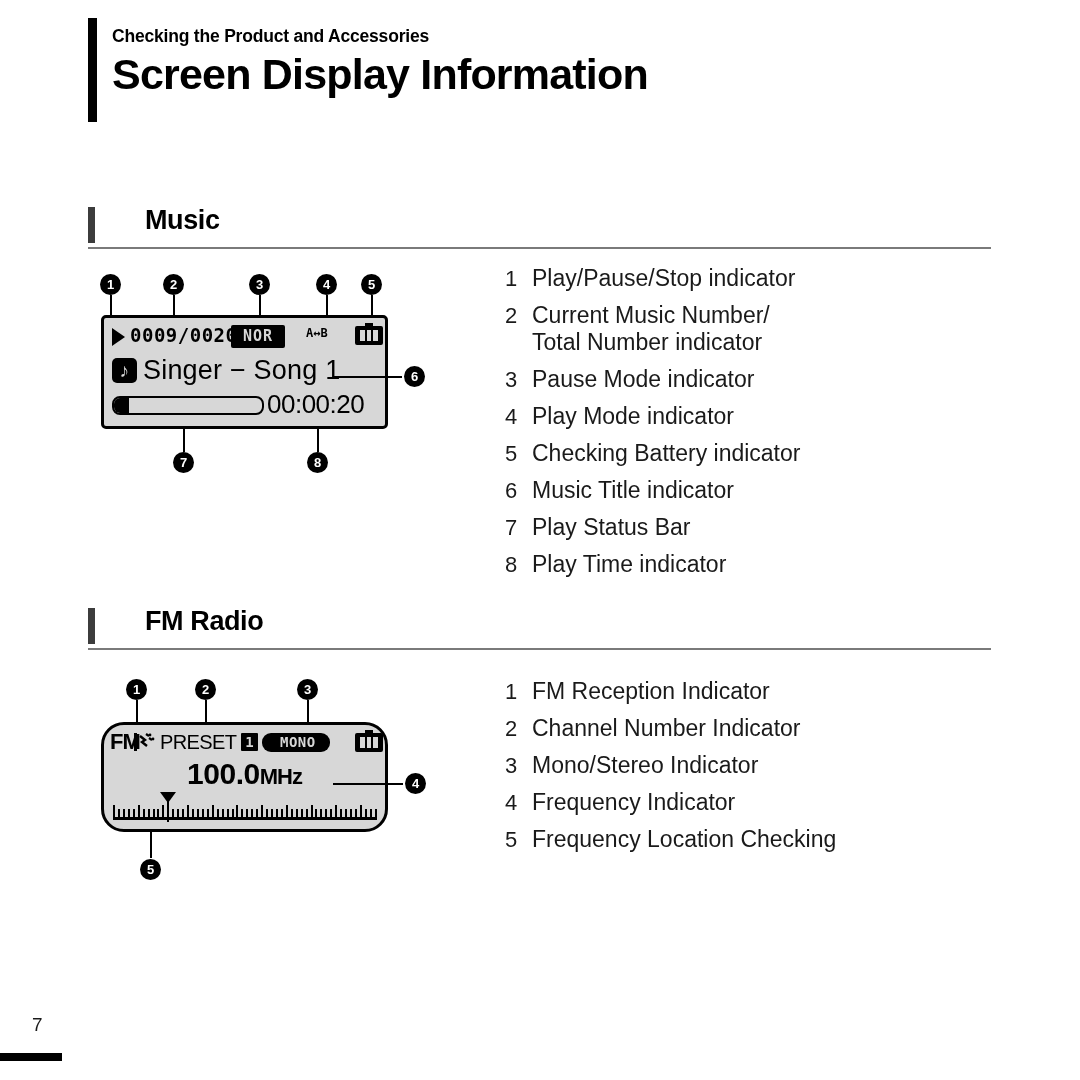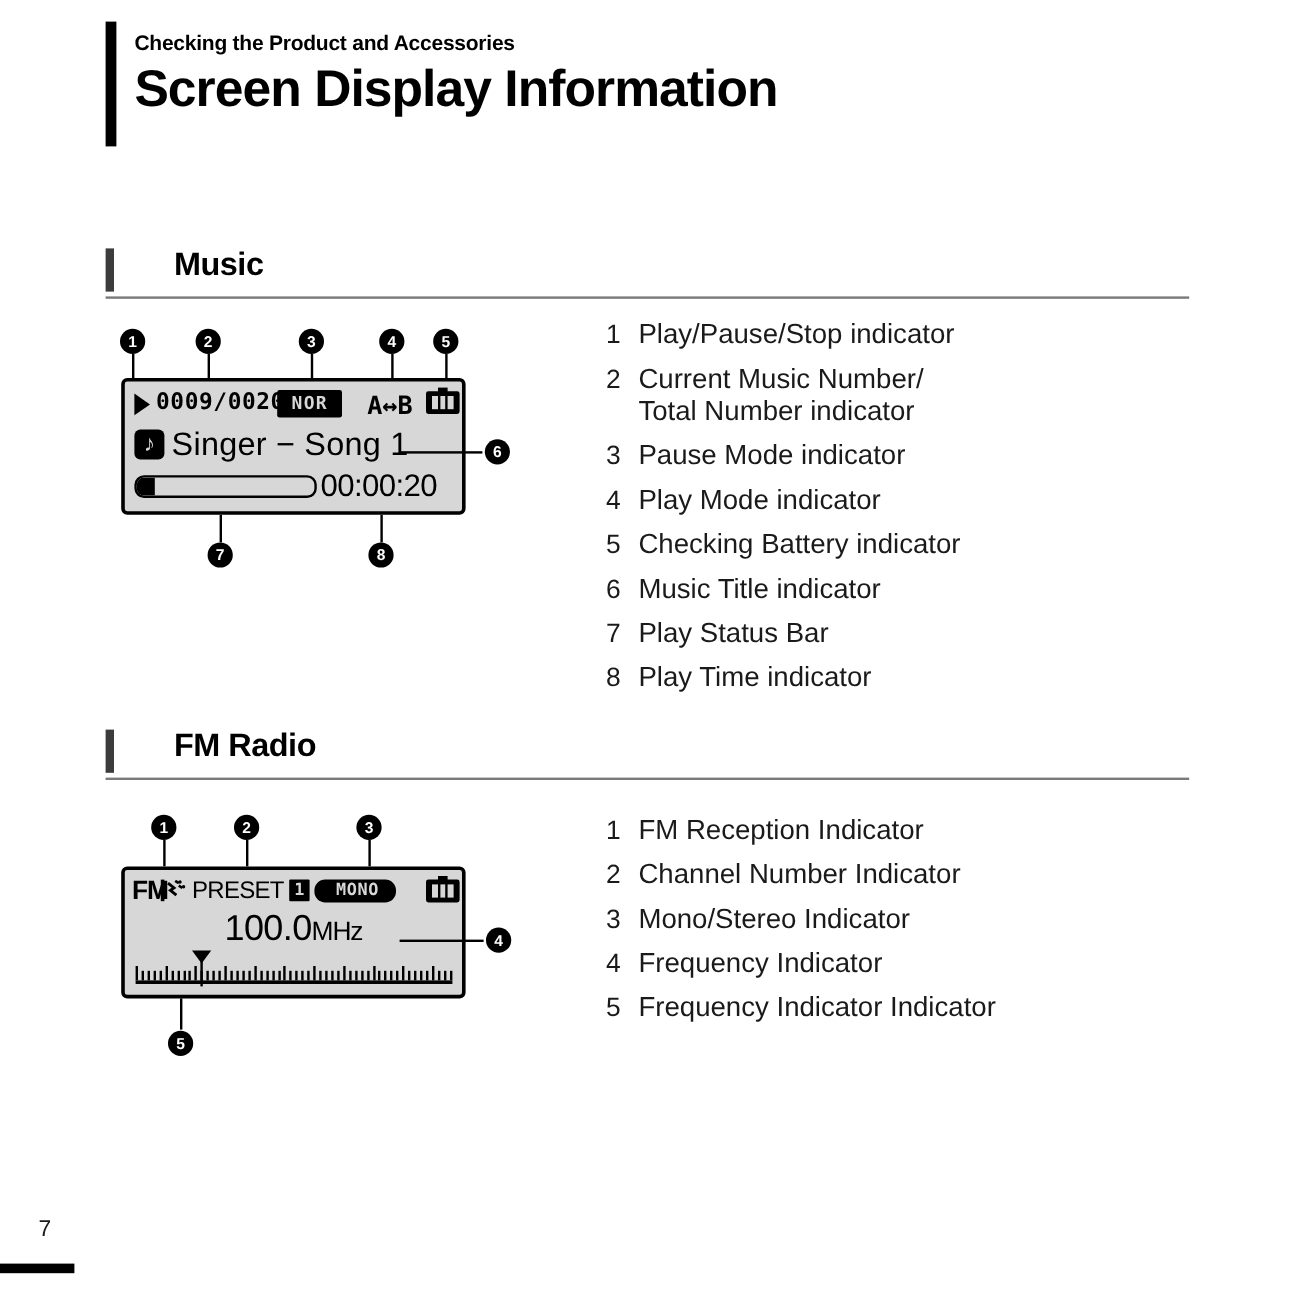--- a/index.html
+++ b/index.html
@@ -99,20 +99,21 @@
     left: 101px;
     top: 315px;
     width: 287px;
     height: 114px;
   }
   #lcd-fm {
     left: 101px;
     top: 722px;
     width: 287px;
     height: 110px;
+    border-radius: 23px;
   }
 
   
   .lcdfont {
     font-family: "DejaVu Sans Mono", monospace;
     font-weight: bold;
   }
 
   
   #music-row1 {
@@ -149,21 +150,21 @@
     font-size: 15px;
     padding: 2px 12px 3px 12px;
     letter-spacing: 1px;
     border-radius: 2px;
   }
   #play-mode {
     position: absolute;
     left: 202px; top: 4px;
     font-family: "DejaVu Sans Mono", monospace;
     font-weight: bold;
-    font-size: 21px;
+    font-size: 12px;
     color: #000;
     white-space: nowrap;
   }
   #battery-music {
     position: absolute;
     left: 251px;
     top: 4px;
   }
 
   .battery {
@@ -317,21 +318,21 @@
     left: 251px; top: 5px;
   }
 
   
   #fm-frequency {
     position: absolute;
     left: 0; top: 32px;
     width: 100%;
     text-align: center;
     font-size: 30px;
-    font-weight: normal;
+    font-weight: bold;
     letter-spacing: -0.5px;
     font-family: "Liberation Sans", sans-serif;
     color: #000;
   }
   #fm-frequency .unit {
     font-size: 22px;
     letter-spacing: -1px;
   }
 
   
@@ -686,18 +687,18 @@
   <div class="legend-item">
     <div class="legend-num">3</div>
     <div class="legend-text">Mono/Stereo Indicator</div>
   </div>
   <div class="legend-item">
     <div class="legend-num">4</div>
     <div class="legend-text">Frequency Indicator</div>
   </div>
   <div class="legend-item">
     <div class="legend-num">5</div>
-    <div class="legend-text">Frequency Indicator Indicator</div>
+    <div class="legend-text">Frequency Location Checking</div>
   </div>
 </div>
 
 <div id="footer-page">7</div>
 <div id="footer-bar"></div>
 
 </body></html>

